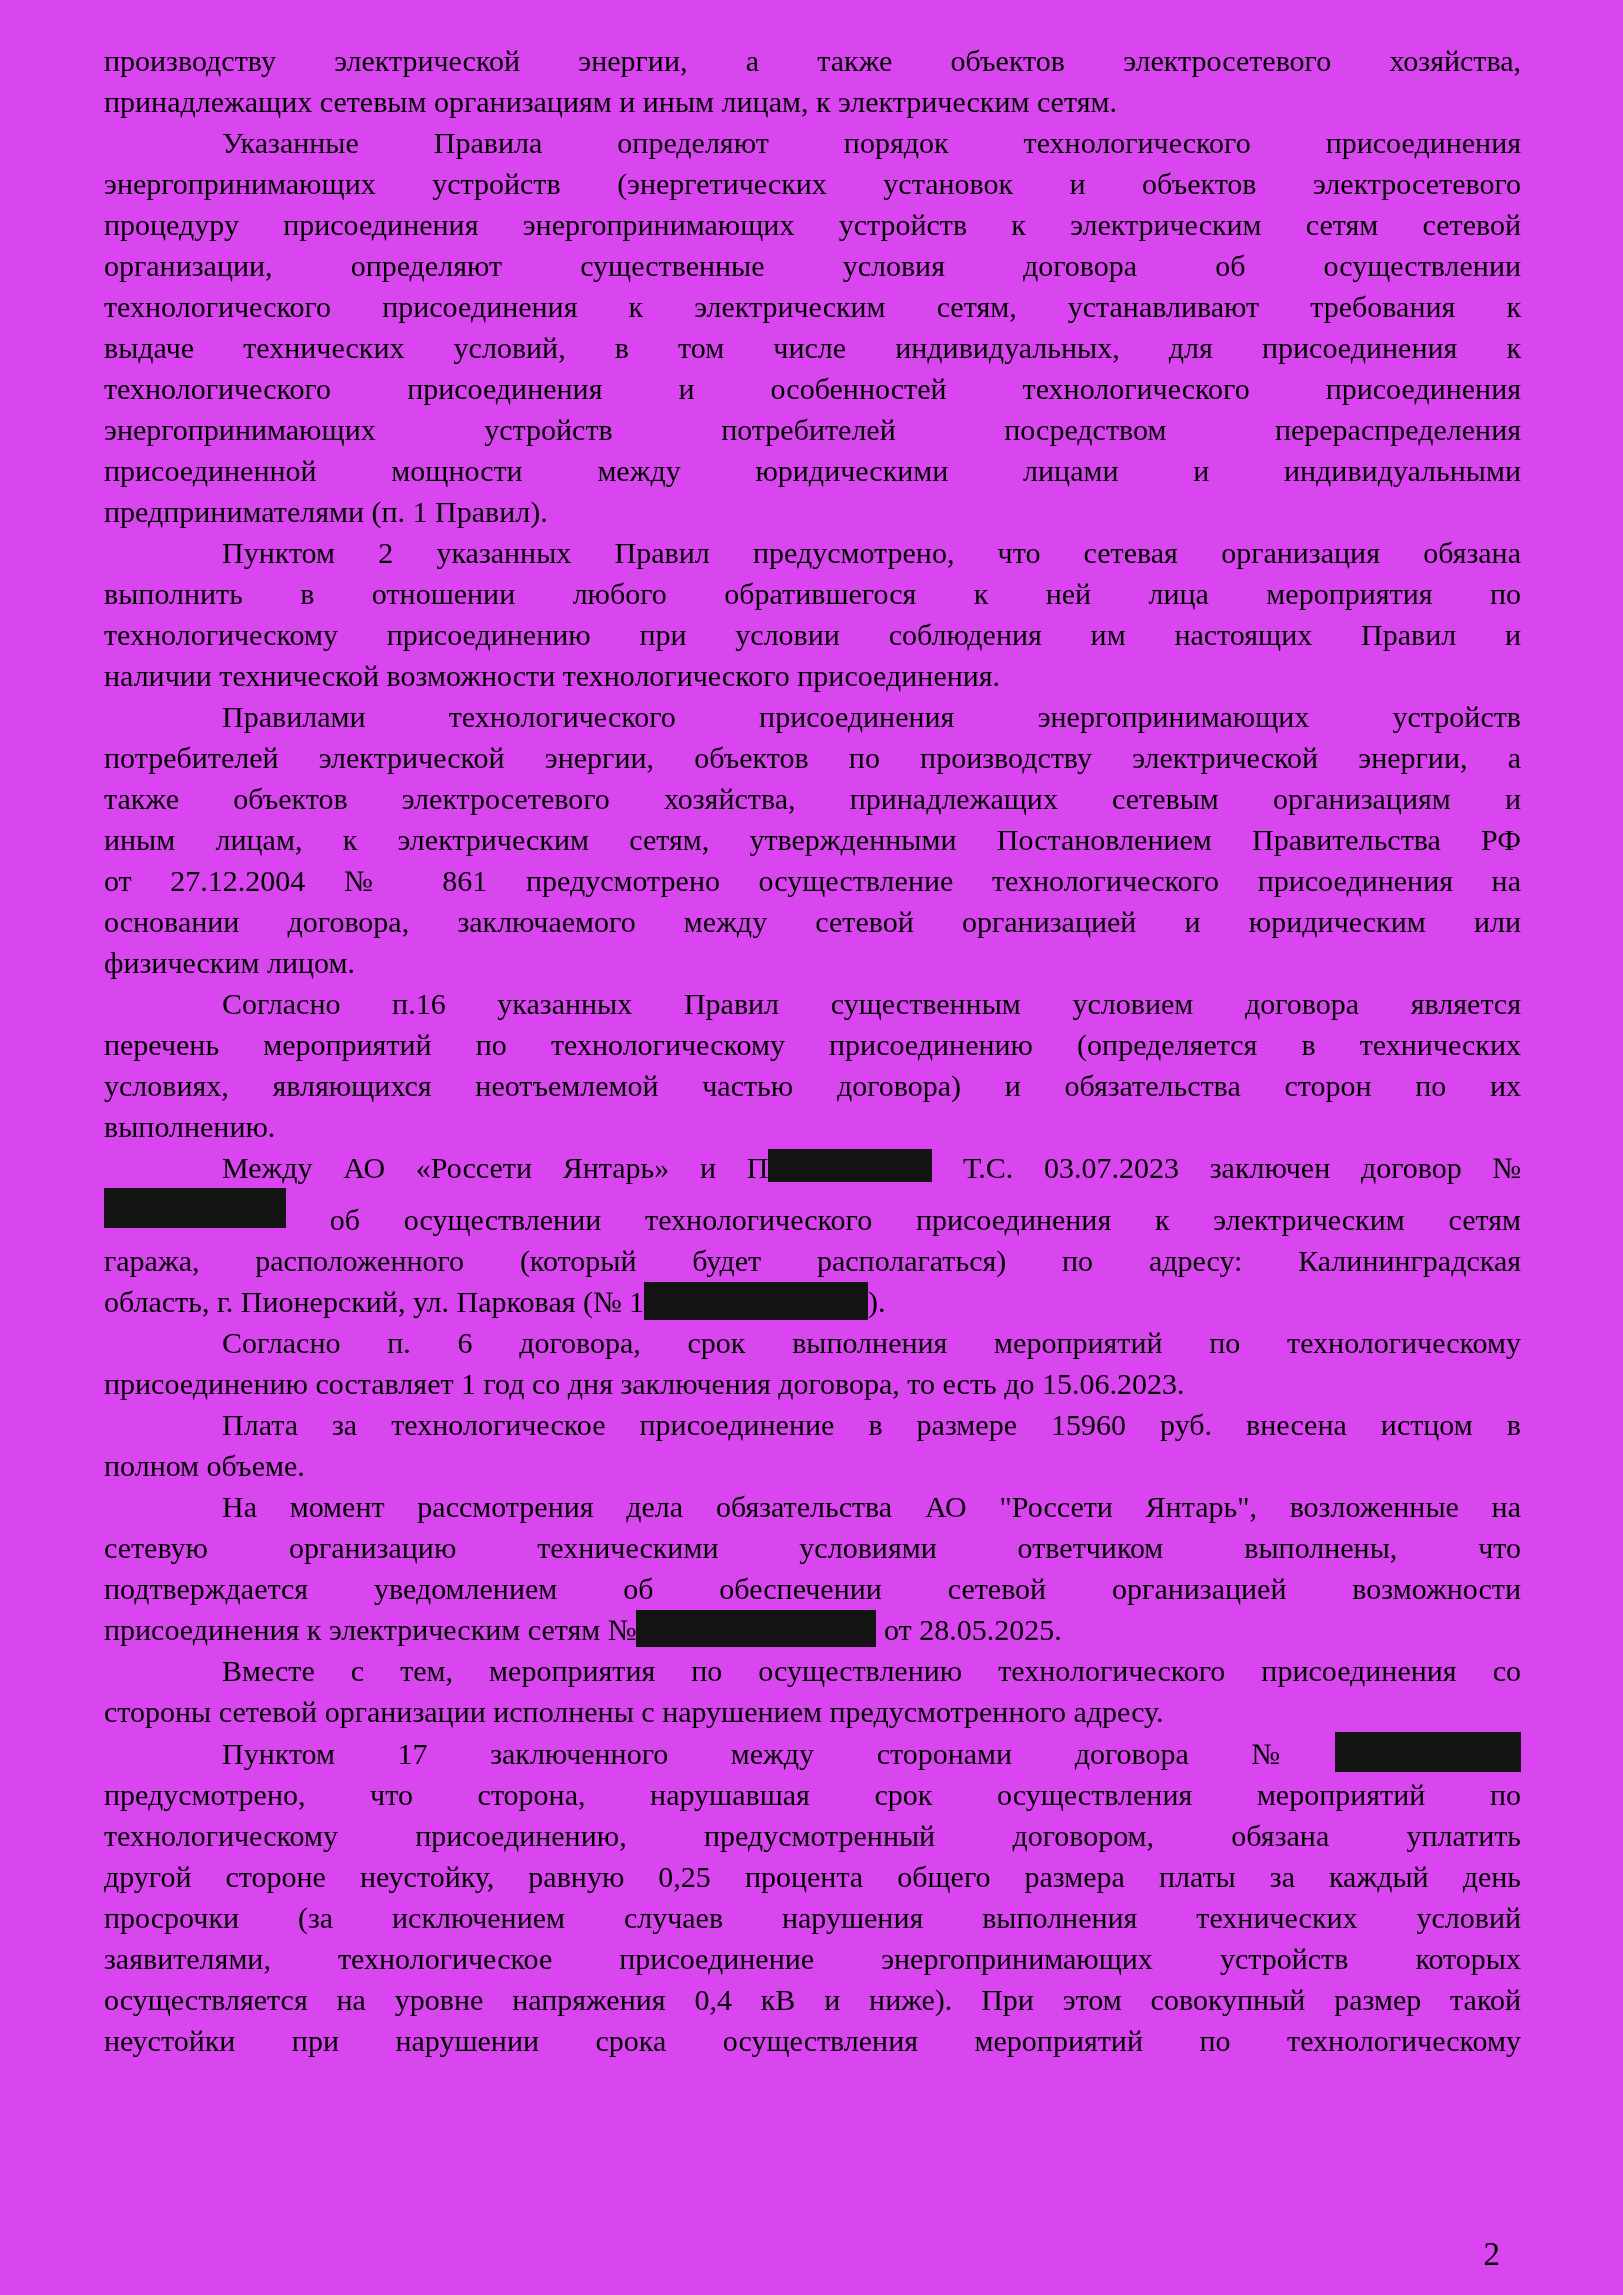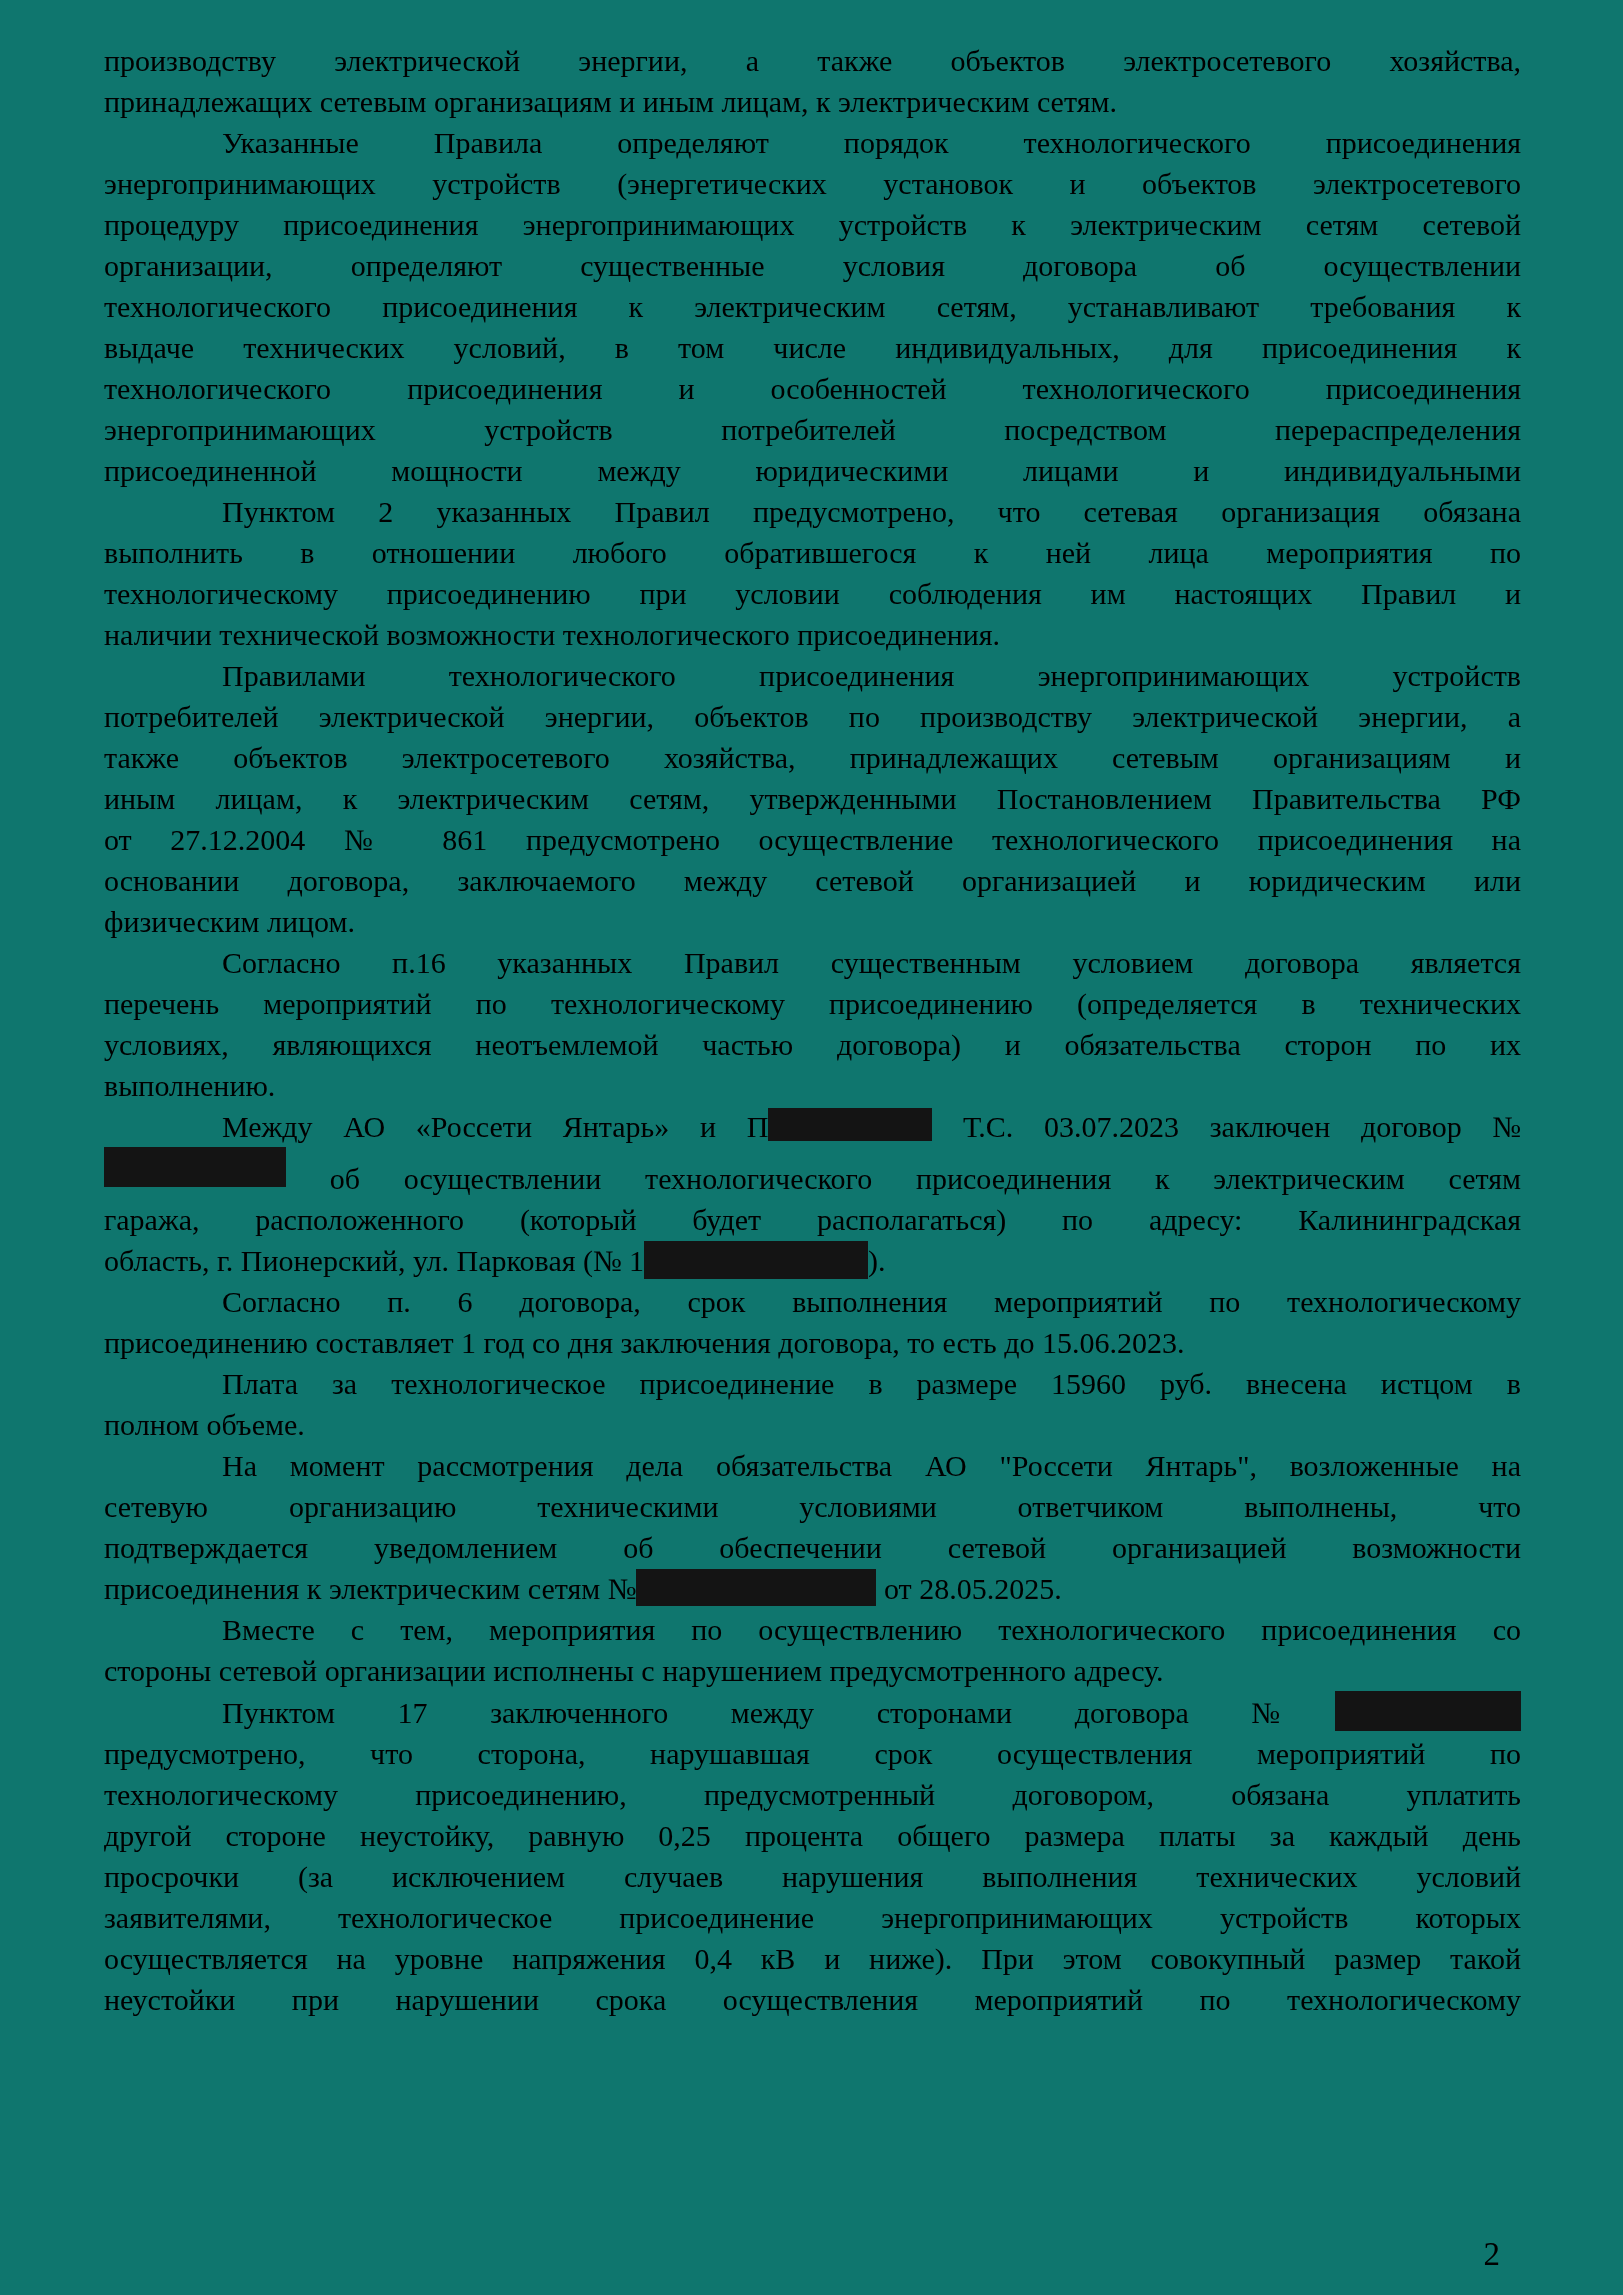--- a/index.html
+++ b/index.html
@@ -4,21 +4,21 @@
 <style>
   html, body {
     margin: 0;
     padding: 0;
     background: #e8e8e8;
   }
   .page {
     position: relative;
     width: 1623px;
     height: 2295px;
-    background: #0f766e;
+    background: #d946ef;
     color: #000000;
     font-family: "Liberation Serif", "DejaVu Serif", serif;
     overflow: hidden;
   }
   .doc {
     position: absolute;
     left: 104px;
     top: 40px;
     width: 1417px;
     font-size: 30px;
@@ -65,20 +65,21 @@
     <div class="para">
       <div class="line first">Указанные Правила определяют порядок технологического присоединения</div>
       <div class="line">энергопринимающих устройств (энергетических установок и объектов электросетевого</div>
       <div class="line">процедуру присоединения энергопринимающих устройств к электрическим сетям сетевой</div>
       <div class="line">организации, определяют существенные условия договора об осуществлении</div>
       <div class="line">технологического присоединения к электрическим сетям, устанавливают требования к</div>
       <div class="line">выдаче технических условий, в том числе индивидуальных, для присоединения к</div>
       <div class="line">технологического присоединения и особенностей технологического присоединения</div>
       <div class="line">энергопринимающих устройств потребителей посредством перераспределения</div>
       <div class="line">присоединенной мощности между юридическими лицами и индивидуальными</div>
+      <div class="line last">предпринимателями (п. 1 Правил).</div>
     </div>
 
     <div class="para">
       <div class="line first">Пунктом 2 указанных Правил предусмотрено, что сетевая организация обязана</div>
       <div class="line">выполнить в отношении любого обратившегося к ней лица мероприятия по</div>
       <div class="line">технологическому присоединению при условии соблюдения им настоящих Правил и</div>
       <div class="line last">наличии технической возможности технологического присоединения.</div>
     </div>
 
     <div class="para">

